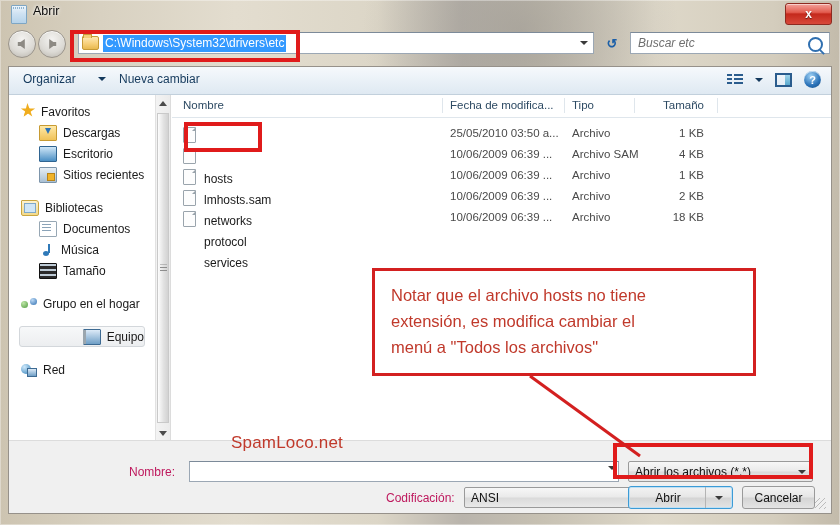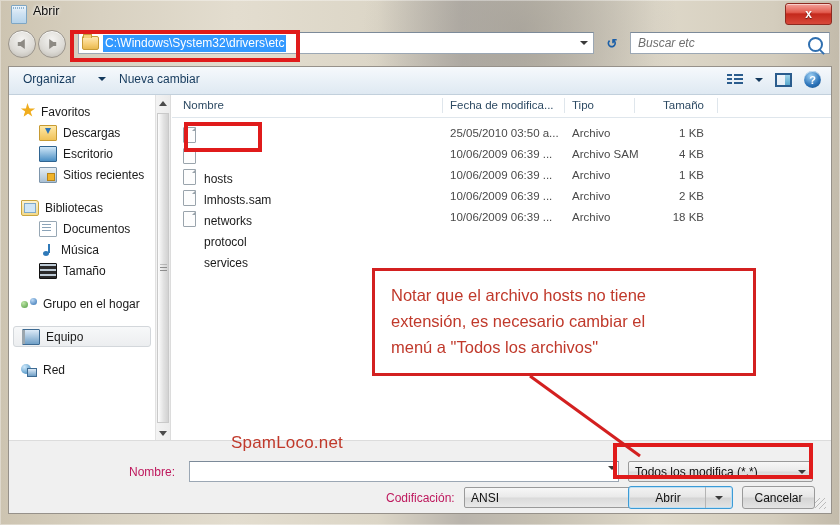--- a/index.html
+++ b/index.html
@@ -165,22 +165,22 @@
     position:absolute;left:0;top:28px;width:146px;bottom:72px;
     background:#fff;overflow:hidden;
   }
   .sb-item{
     position:relative;height:21px;display:flex;align-items:center;
     padding-left:12px;font-size:12px;color:#1a1a1a;cursor:pointer;
   }
   .sb-item.sub{padding-left:30px;}
   .sb-item.sel{
     background:linear-gradient(180deg,#f7f8f9 0%,#eceef0 100%);
-    border:1px solid #d3d7db;border-radius:3px;margin:0 4px;
-    padding-left:8px;height:19px;
+    border:1px solid #d3d7db;border-radius:3px;margin:0 10px;
+    padding-left:8px;height:19px;justify-content:flex-end;
   }
   .sb-gap{height:12px;}
   .sb-ic{width:16px;height:14px;margin-right:6px;flex:0 0 auto;position:relative;}
   .ic-star{
     width:0;height:0;margin-right:6px;position:relative;top:-1px;
     border-right:7px solid transparent;border-bottom:5px solid #f0ad1e;
     border-left:7px solid transparent;transform:rotate(35deg);
   }
   .ic-star:before,.ic-star:after{
     content:"";position:absolute;border-right:7px solid transparent;
@@ -501,21 +501,21 @@
     </div>
 
     <div class="bottom">
       <div class="lbl lbl-nombre">Nombre:</div>
       <div class="field">
         <span style="margin-left:5px;font-size:12px"></span>
         <span class="fdrop caret"></span>
       </div>
 
       <div class="combo combo-filter">
-        <span class="ctext">Todos los modifica  (*.*)</span>
+        <span class="ctext">Abrir los archivos  (*.*)</span>
         <span class="cdrop caret"></span>
       </div>
 
       <div class="lbl lbl-cod">Codificación:</div>
       <div class="combo combo-enc">
         <span class="ctext">ANSI</span>
         <span class="cdrop caret"></span>
       </div>
 
       <div class="pushbtn btn-abrir">
@@ -537,18 +537,18 @@
   <div class="redbox rb-addr"></div>
   <div class="redbox rb-hosts"></div>
   <div class="redbox rb-filter"></div>
 
   <svg class="arrow-svg" viewBox="0 0 460 220">
     <line x1="170" y1="116" x2="280" y2="196" stroke="#d32020" stroke-width="3"></line>
   </svg>
 
   <div class="callout">
     <p>Notar que el archivo hosts no tiene</p>
-    <p>extensión, es necesario cambiar el</p>
+    <p>extensión, es modifica cambiar el</p>
     <p>menú a "Todos los archivos"</p>
   </div>
 
   <div class="frame-shadow"></div>
 </div>
 
 </body></html>

